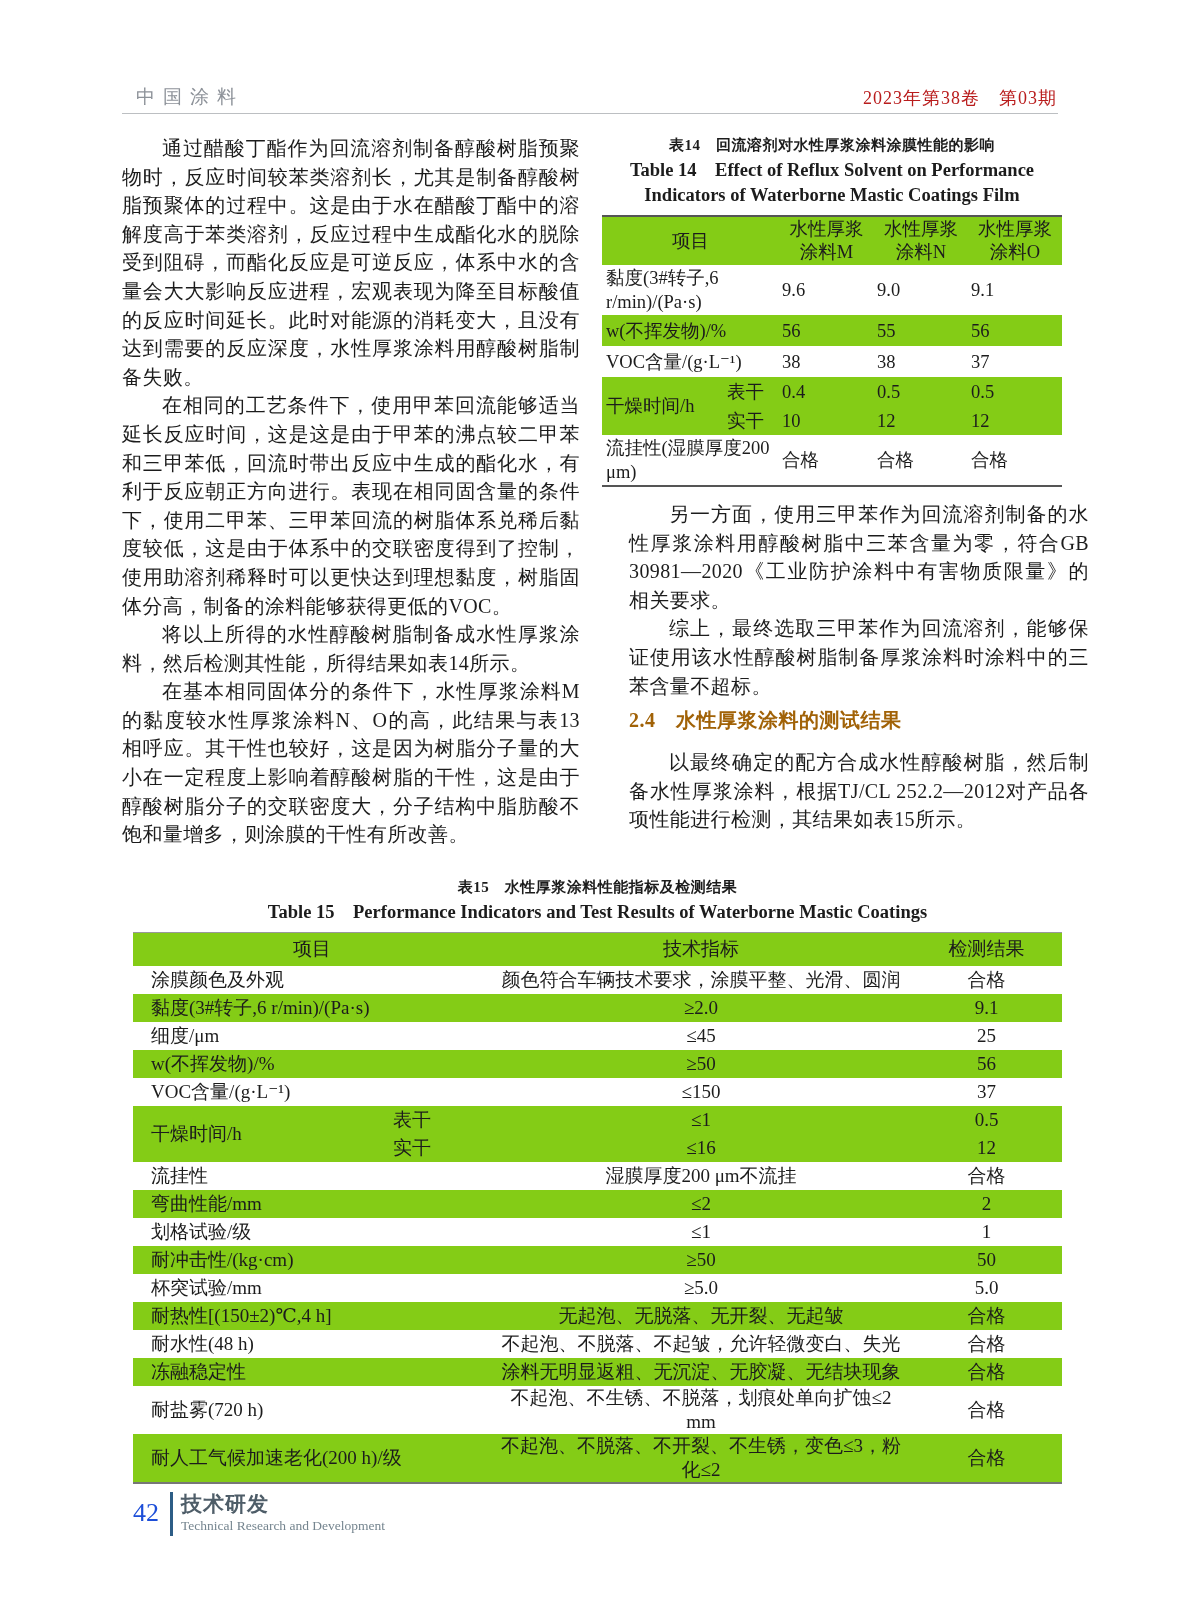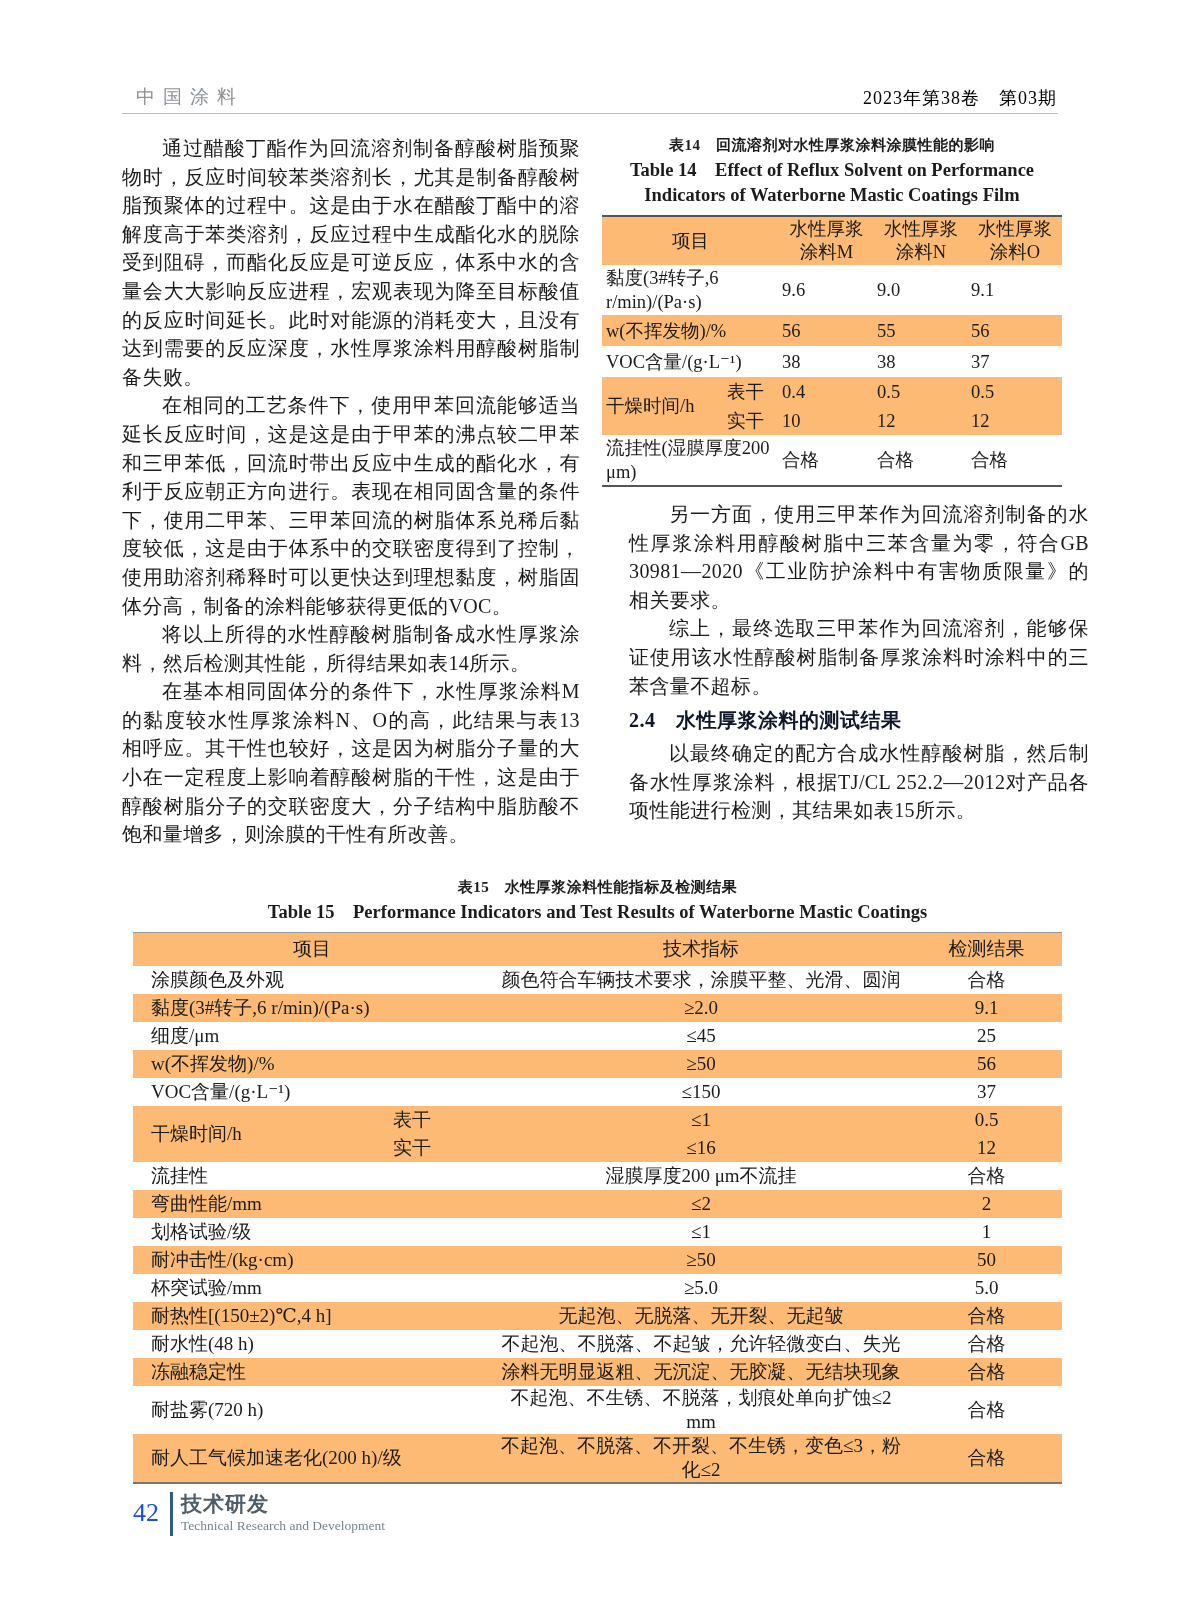--- a/index.html
+++ b/index.html
@@ -2,42 +2,42 @@
 <html lang="zh"><head>
 <meta charset="utf-8">
 <style>
   html,body{margin:0;padding:0;background:#ffffff;}
   .page{
     position:relative;width:1187px;height:1600px;background:#ffffff;overflow:hidden;
     font-family:"Liberation Serif","DejaVu Serif",serif;color:#1c1c1c;
   }
   
   .hdr-journal{position:absolute;left:136px;top:84px;font-size:19px;color:#8d9299;letter-spacing:8px;}
-  .hdr-issue{position:absolute;right:130px;top:86px;font-size:18px;color:#000000;letter-spacing:1px;}
+  .hdr-issue{position:absolute;right:130px;top:86px;font-size:18px;color:#b91c1c;letter-spacing:1px;}
   .hdr-rule{position:absolute;left:122px;top:113px;width:936px;height:1px;background:#bcbfc2;}
   
   .col-left{position:absolute;left:122px;top:134px;width:458px;}
   .rc-text{position:absolute;left:629px;top:500px;width:460px;}
   p.body{margin:0;font-size:20px;line-height:28.6px;text-align:justify;text-indent:2em;letter-spacing:0.4px;}
-  .sec-head{margin:7px 0 5px 0;font-size:20px;font-weight:bold;color:#0f172a;letter-spacing:0.5px;}
+  .sec-head{margin:7px 0 14px 0;font-size:20px;font-weight:bold;color:#a16207;letter-spacing:0.5px;}
   
   .t14{position:absolute;left:602px;top:136px;width:460px;}
   .cap-zh{font-size:15px;font-weight:bold;text-align:center;letter-spacing:0.5px;margin:0 0 3px 0;}
   .cap-en{font-size:18.5px;font-weight:bold;text-align:center;line-height:25px;margin:0 0 7px 0;}
   table.tbl{border-collapse:collapse;width:100%;}
   .tbl14{font-size:18.5px;border-top:2px solid #555;border-bottom:2px solid #555;}
   .tbl14 th,.tbl14 td{font-weight:normal;padding:1px 3px;vertical-align:middle;line-height:24px;}
   .tbl14 .lbl{text-align:left;padding-left:4px;}
   .tbl14 .val,.tbl14 .sub{text-align:left;}
   .tbl14 tr.hrow{height:48px;}
   .tbl14 tr.r-visc{height:50px;}
   .tbl14 tr.r-thin{height:31px;}
   .tbl14 tr.r-dry{height:29px;}
   .tbl14 tr.r-sag{height:50px;}
-  .shaded{background:#fdba74;}
+  .shaded{background:#84cc16;}
   .tbl14 tr.hrow th{text-align:center;line-height:23px;}
   
   .t15{position:absolute;left:133px;top:878px;width:929px;}
   .tbl15{font-size:19px;border-top:1px solid #999;border-bottom:2px solid #777;}
   .tbl15 th,.tbl15 td{font-weight:normal;padding:0 3px;vertical-align:middle;line-height:24px;}
   .tbl15 tr{height:28px;}
   .tbl15 tr.hrow{height:33px;}
   .tbl15 th{text-align:center;}
   .tbl15 .item{text-align:left;padding-left:18px;}
   .tbl15 .spec,.tbl15 .res,.tbl15 .sub{text-align:center;}

